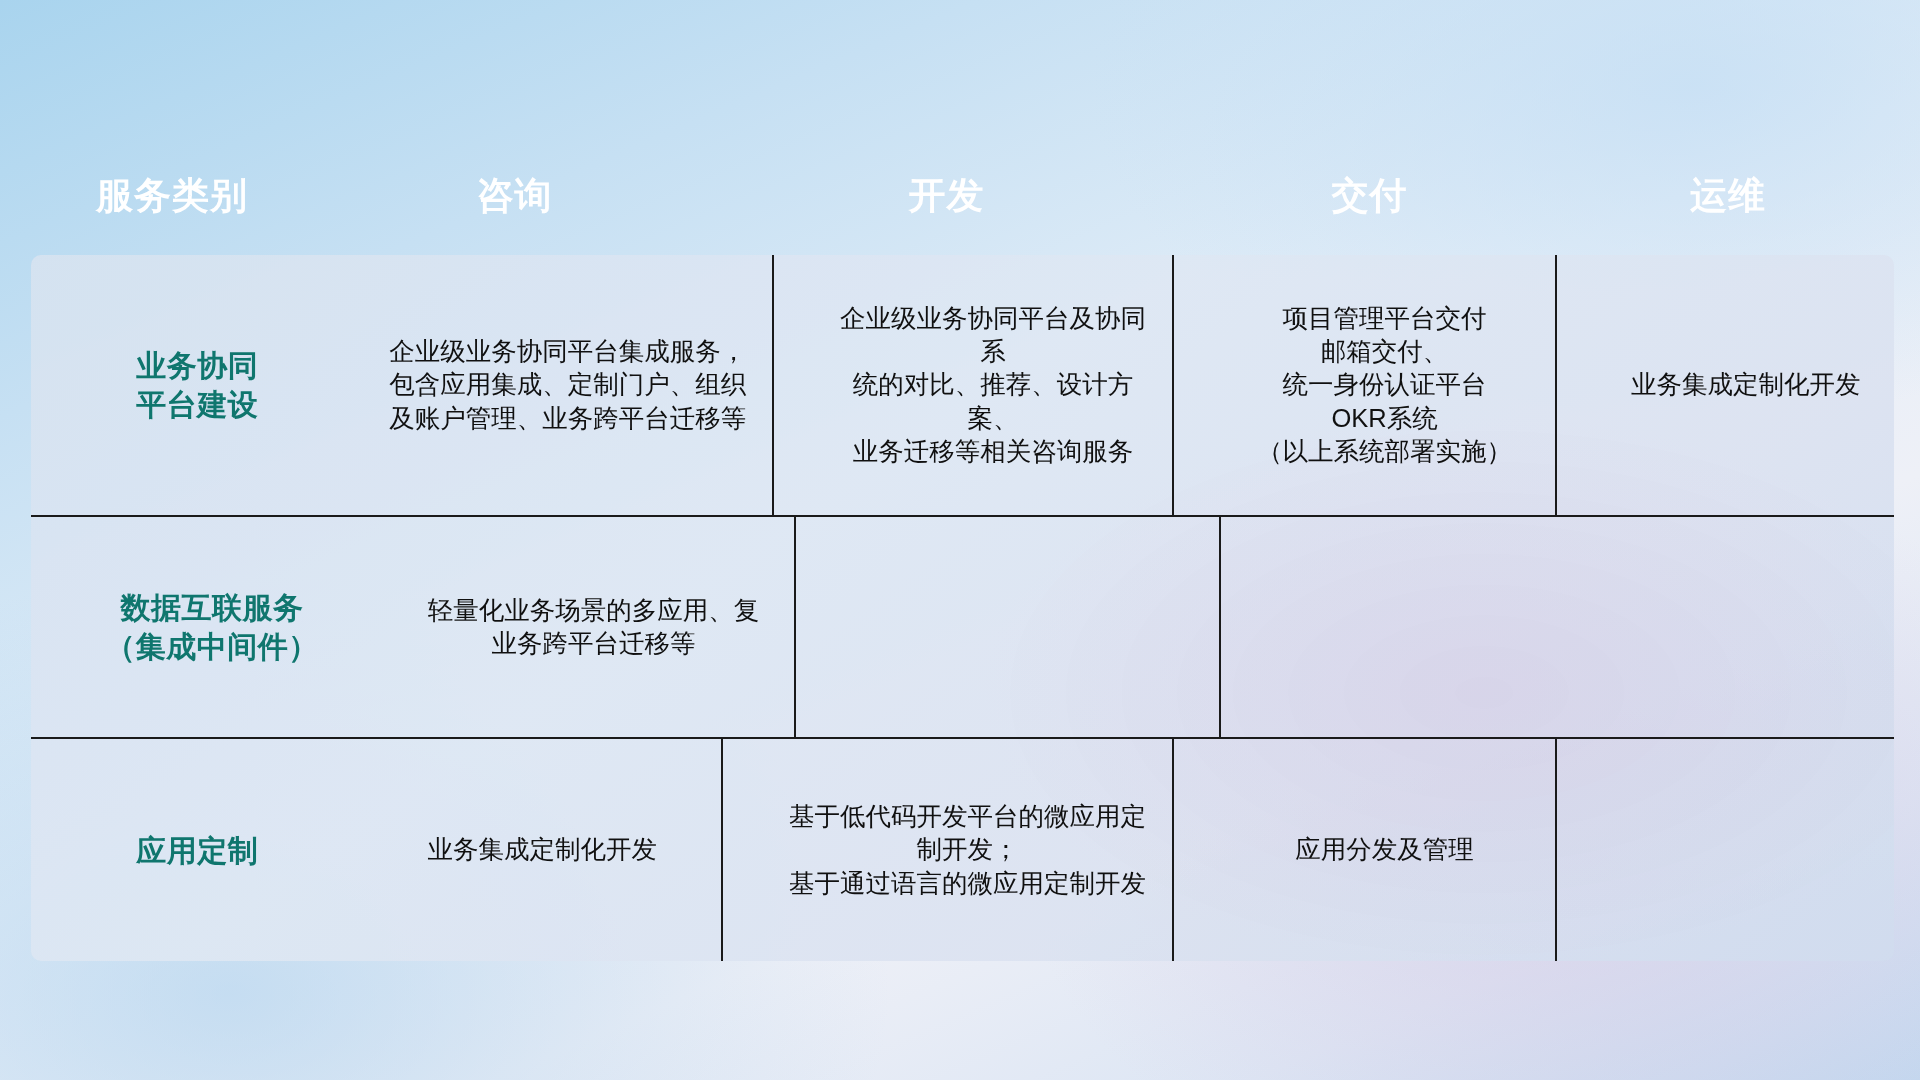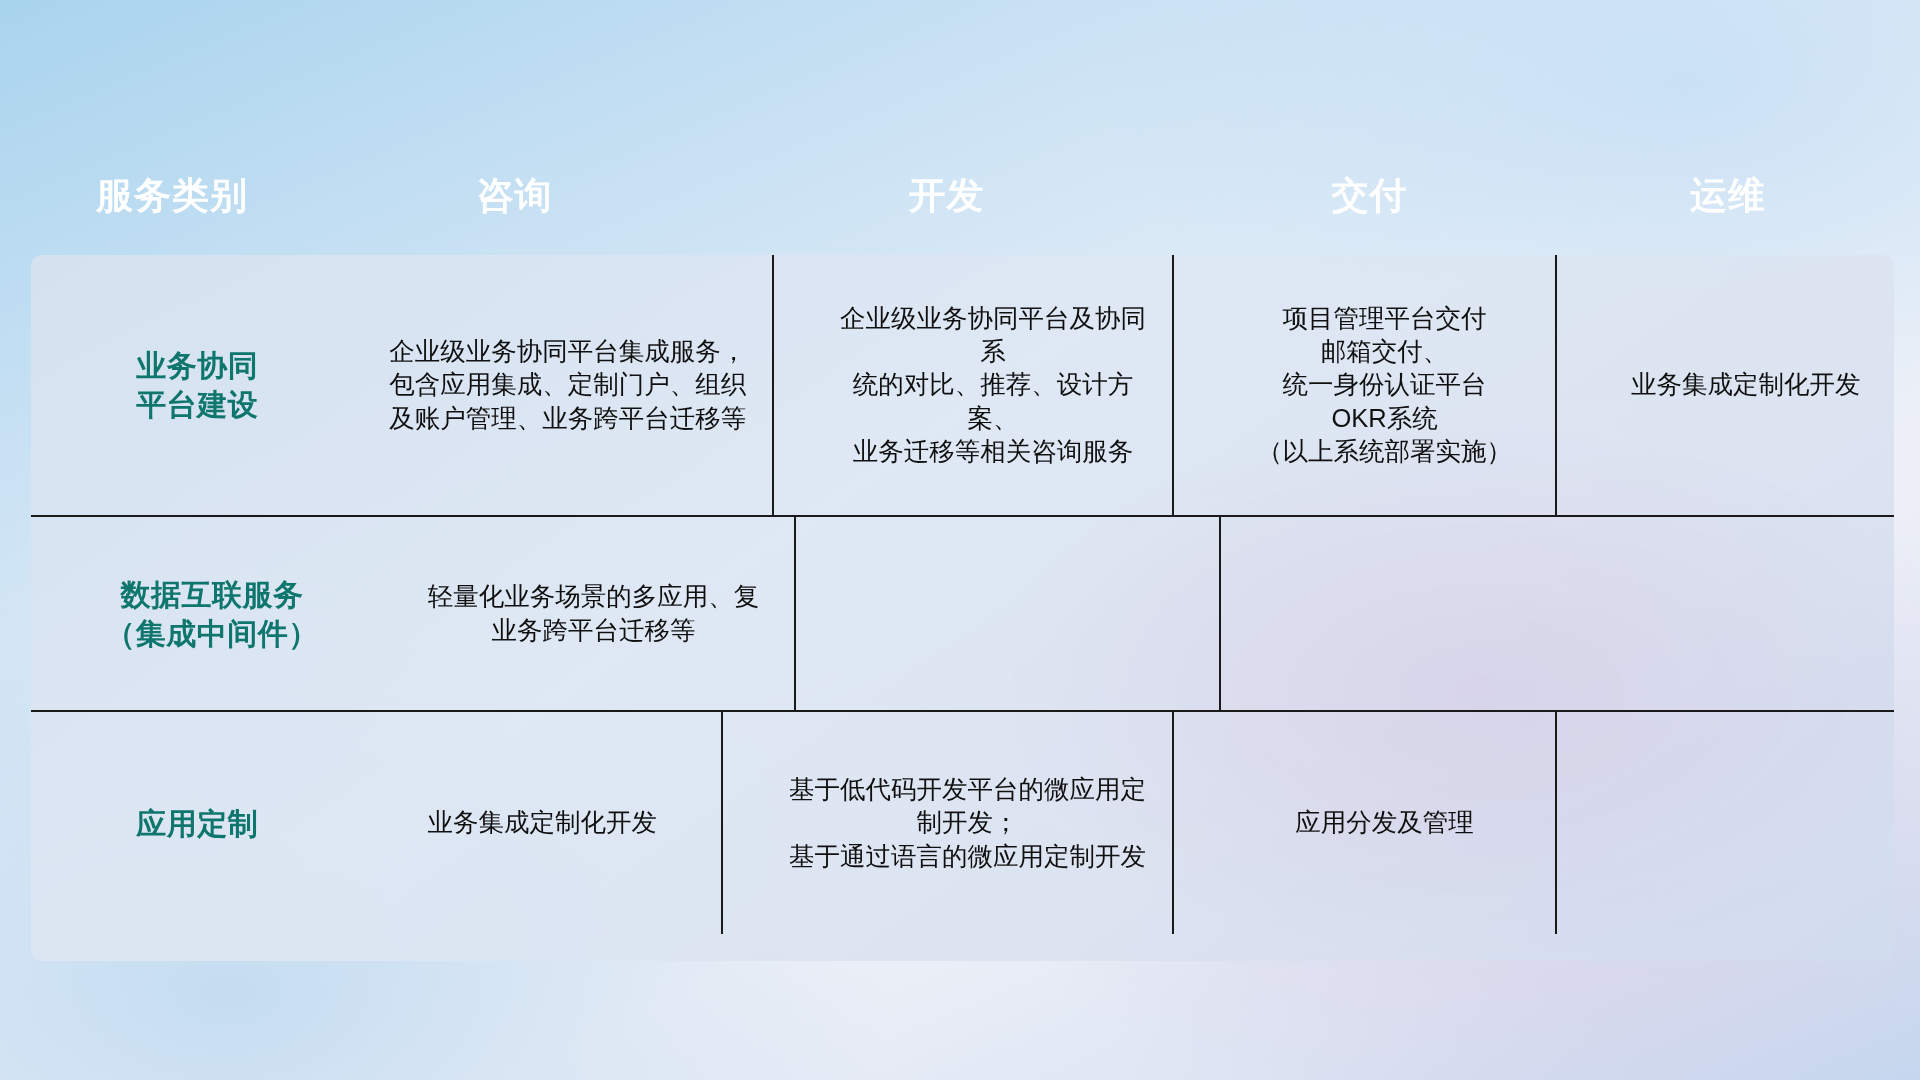--- a/index.html
+++ b/index.html
@@ -96,21 +96,21 @@
     height: 706px;
     z-index: 2;
   }
 
   .row {
     display: flex;
     width: 100%;
     box-sizing: border-box;
   }
   .row-0 { height: 262px; }
-  .row-1 { height: 195px; }
+  .row-1 { height: 222px; }
   .row-2 { height: 222px; }
 
   .row-0, .row-1 { border-bottom: 2px solid #1a1a1a; }
 
   .cell {
     box-sizing: border-box;
     display: flex;
     align-items: center;
     justify-content: center;
     text-align: center;

